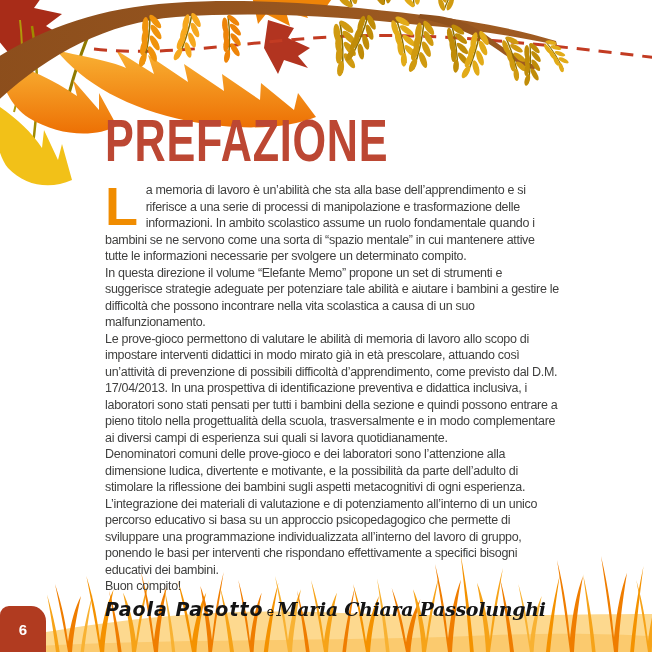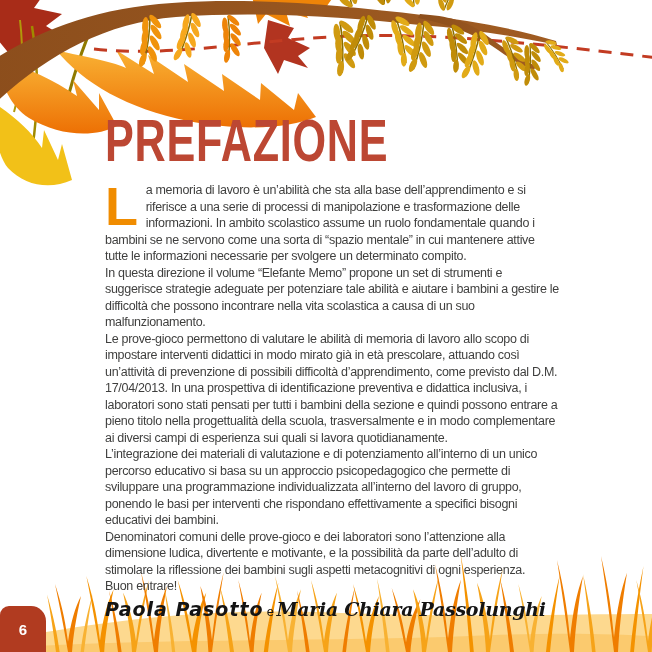--- a/index.html
+++ b/index.html
@@ -140,22 +140,22 @@
   <div class="page-badge">
     <span>6</span>
   </div>
 
   <div class="content">
     <h1 class="page-title">PREFAZIONE</h1>
     <div class="bodytext">
       <p class="para"><span class="dropcap">L</span><span>a memoria di lavoro è un’abilità che sta alla base dell’apprendimento e si riferisce a una serie di processi di manipolazione e trasformazione delle informazioni. In ambito scolastico assume un ruolo fondamentale quando i bambini se ne servono come una sorta di “spazio mentale” in cui mantenere attive tutte le informazioni necessarie per svolgere un determinato compito.</span></p>
       <p class="para">In questa direzione il volume “Elefante Memo” propone un set di strumenti e suggerisce strategie adeguate per potenziare tale abilità e aiutare i bambini a gestire le difficoltà che possono incontrare nella vita scolastica a causa di un suo malfunzionamento.</p>
       <p class="para">Le prove-gioco permettono di valutare le abilità di memoria di lavoro allo scopo di impostare interventi didattici in modo mirato già in età prescolare, attuando così un’attività di prevenzione di possibili difficoltà d’apprendimento, come previsto dal D.M. 17/04/2013. In una prospettiva di identificazione preventiva e didattica inclusiva, i laboratori sono stati pensati per tutti i bambini della sezione e quindi possono entrare a pieno titolo nella progettualità della scuola, trasversalmente e in modo complementare ai diversi campi di esperienza sui quali si lavora quotidianamente.</p>
+      <p class="para">Denominatori comuni delle prove-gioco e dei laboratori sono l’attenzione alla dimensione ludica, divertente e motivante, e la possibilità da parte dell’adulto di stimolare la riflessione dei bambini sugli aspetti metacognitivi di ogni esperienza.</p>
       <p class="para">L’integrazione dei materiali di valutazione e di potenziamento all’interno di un unico percorso educativo si basa su un approccio psicopedagogico che permette di sviluppare una programmazione individualizzata all’interno del lavoro di gruppo, ponendo le basi per interventi che rispondano effettivamente a specifici bisogni educativi dei bambini.</p>
-      <p class="para">Denominatori comuni delle prove-gioco e dei laboratori sono l’attenzione alla dimensione ludica, divertente e motivante, e la possibilità da parte dell’adulto di stimolare la riflessione dei bambini sugli aspetti metacognitivi di ogni esperienza.</p>
-      <p class="para">Buon entrare!</p>
+      <p class="para">Buon compito!</p>
       <div class="signature">
         <span class="sig1">Paola Pasotto</span><span class="sig-conn">e</span><span class="sig2">Maria Chiara Passolunghi</span>
       </div>
     </div>
   </div>
 
 </div>
 
 </body></html>

